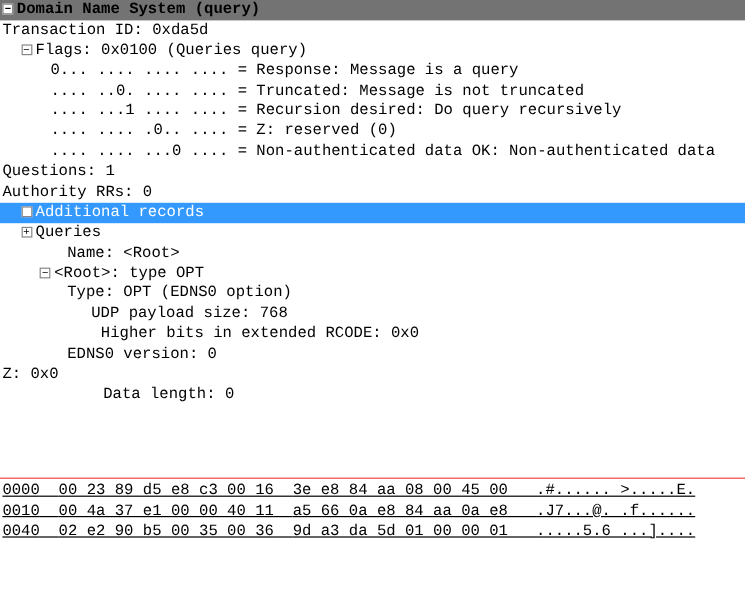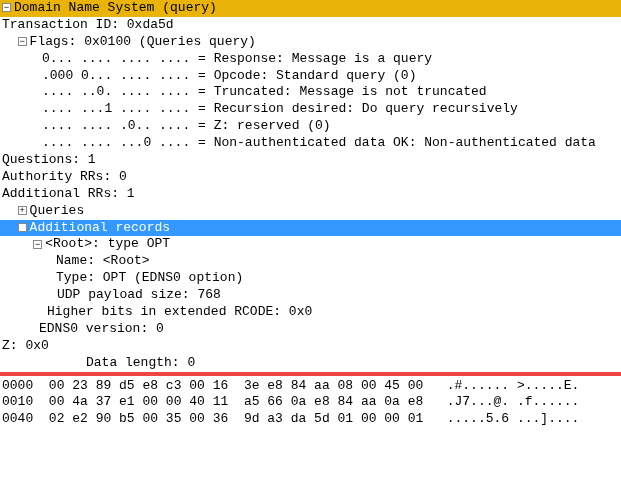--- a/index.html
+++ b/index.html
@@ -5,22 +5,23 @@
   * { margin: 0; padding: 0; box-sizing: border-box; }
   body {
     font-family: "Courier New", monospace;
     font-size: 13px;
     background: #fff;
     color: #000;
     line-height: 1.3;
     width: 621px;
   }
   .header-row {
-    background: #eab308;
+    background: #737373;
     padding: 0 2px;
+    font-weight: bold;
   }
   .tree-section {
     padding: 0;
   }
   .tree-row {
     white-space: pre;
     padding: 0 2px;
   }
   .toggle {
     display: inline-block;
@@ -29,22 +30,24 @@
     border: 1px solid #888;
     text-align: center;
     line-height: 7px;
     font-size: 9px;
     margin-right: 3px;
     vertical-align: middle;
     background: #fff;
     font-family: sans-serif;
   }
   .hex-section {
-    border-top: 4px solid #ef4444;
+    border-top: 1px solid #ef4444;
+    margin-top: 60px;
     padding-top: 2px;
+    text-decoration: underline;
   }
   .hex-row {
     white-space: pre;
     font-family: "Courier New", monospace;
     font-size: 13px;
     padding: 0 2px;
   }
   .indent1 { }
   .indent2 { padding-left: 42px; }
   .additional-row {
@@ -53,36 +56,34 @@
   }
 </style>
 </head>
 <body>
 
 <div class="tree-section">
   <div class="tree-row header-row"><span class="toggle">−</span><span>Domain Name System (query)</span></div>
   <div class="tree-row indent1">Transaction ID: 0xda5d</div>
   <div class="tree-row">  <span class="toggle">−</span><span>Flags: 0x0100 (Queries query)</span></div>
   <div class="tree-row indent2">0... .... .... .... = Response: Message is a query</div>
-  <div class="tree-row indent2">.000 0... .... .... = Opcode: Standard query (0)</div>
   <div class="tree-row indent2">.... ..0. .... .... = Truncated: Message is not truncated</div>
   <div class="tree-row indent2">.... ...1 .... .... = Recursion desired: Do query recursively</div>
   <div class="tree-row indent2">.... .... .0.. .... = Z: reserved (0)</div>
   <div class="tree-row indent2">.... .... ...0 .... = Non-authenticated data OK: Non-authenticated data</div>
   <div class="tree-row indent1">Questions: 1</div>
   <div class="tree-row indent1">Authority RRs: 0</div>
-  <div class="tree-row indent1">Additional RRs: 1</div>
+  <div class="tree-row additional-row">  <span class="toggle">−</span><span>Additional records</span></div>
   <div class="tree-row">  <span class="toggle">+</span><span>Queries</span></div>
-  <div class="tree-row additional-row">  <span class="toggle">−</span><span>Additional records</span></div>
+  <div class="tree-row" style="padding-left:56px">Name: &lt;Root&gt;</div>
   <div class="tree-row">    <span class="toggle">−</span><span>&lt;Root&gt;: type OPT</span></div>
-  <div class="tree-row" style="padding-left:56px">Name: &lt;Root&gt;</div>
   <div class="tree-row" style="padding-left:56px">Type: OPT (EDNS0 option)</div>
-  <div class="tree-row" style="padding-left:57px">UDP payload size: 768</div>
-  <div class="tree-row" style="padding-left:47px">Higher bits in extended RCODE: 0x0</div>
-  <div class="tree-row" style="padding-left:39px">EDNS0 version: 0</div>
+  <div class="tree-row" style="padding-left:76px">UDP payload size: 768</div>
+  <div class="tree-row" style="padding-left:84px">Higher bits in extended RCODE: 0x0</div>
+  <div class="tree-row" style="padding-left:56px">EDNS0 version: 0</div>
   <div class="tree-row" style="">Z: 0x0</div>
   <div class="tree-row" style="padding-left:86px">Data length: 0</div>
 </div>
 
 <div class="hex-section">
   <div class="hex-row"><span>0000</span>  <span>00 23 89 d5 e8 c3 00 16</span>  <span>3e e8 84 aa 08 00 45 00</span>   <span>.#...... &gt;.....E.</span></div>
   <div class="hex-row"><span>0010</span>  <span>00 4a 37 e1 00 00 40 11</span>  <span>a5 66 0a e8 84 aa 0a e8</span>   <span>.J7...@. .f......</span></div>
   <div class="hex-row"><span>0040</span>  <span>02 e2 90 b5 00 35 00 36</span>  <span>9d a3 da 5d 01 00 00 01</span>   <span>.....5.6 ...]....</span></div>
 
 </div>

